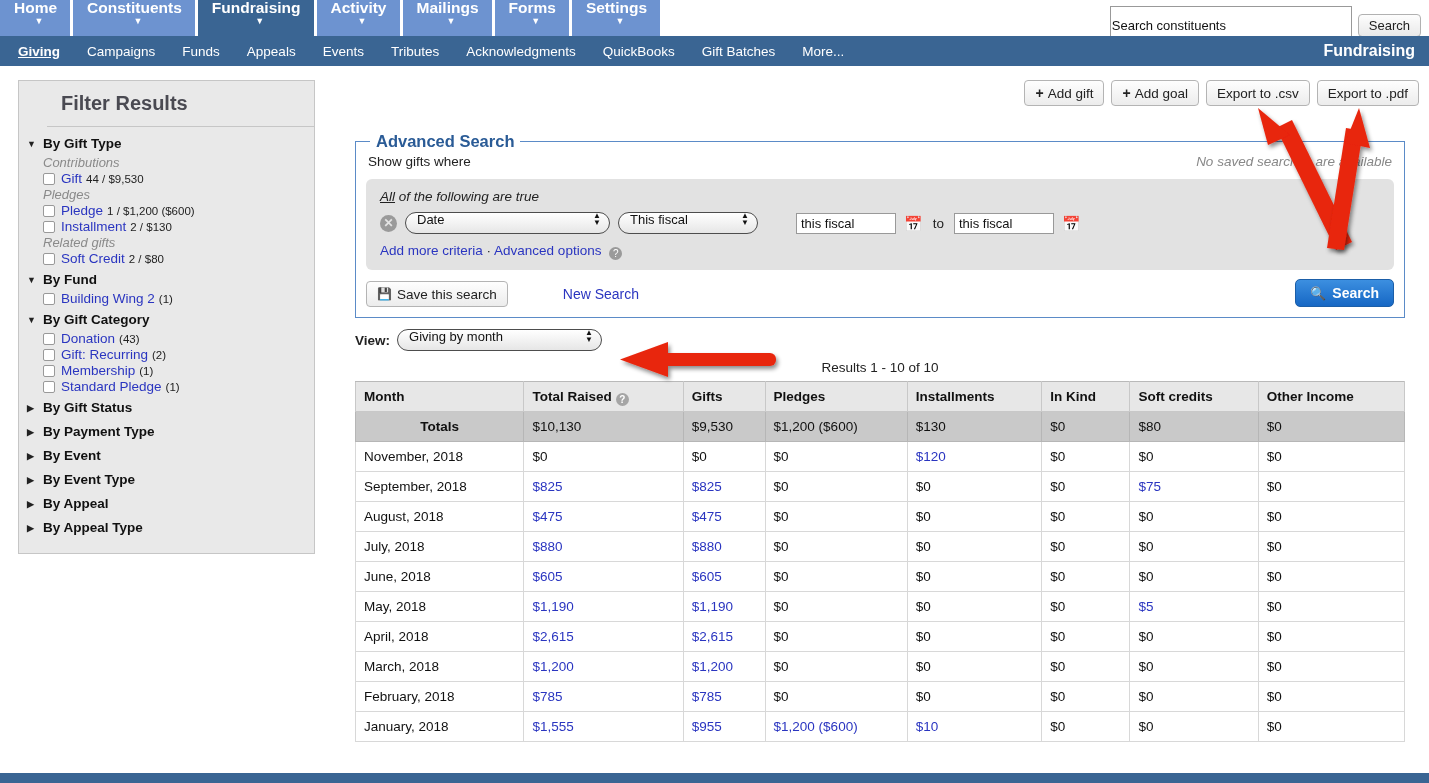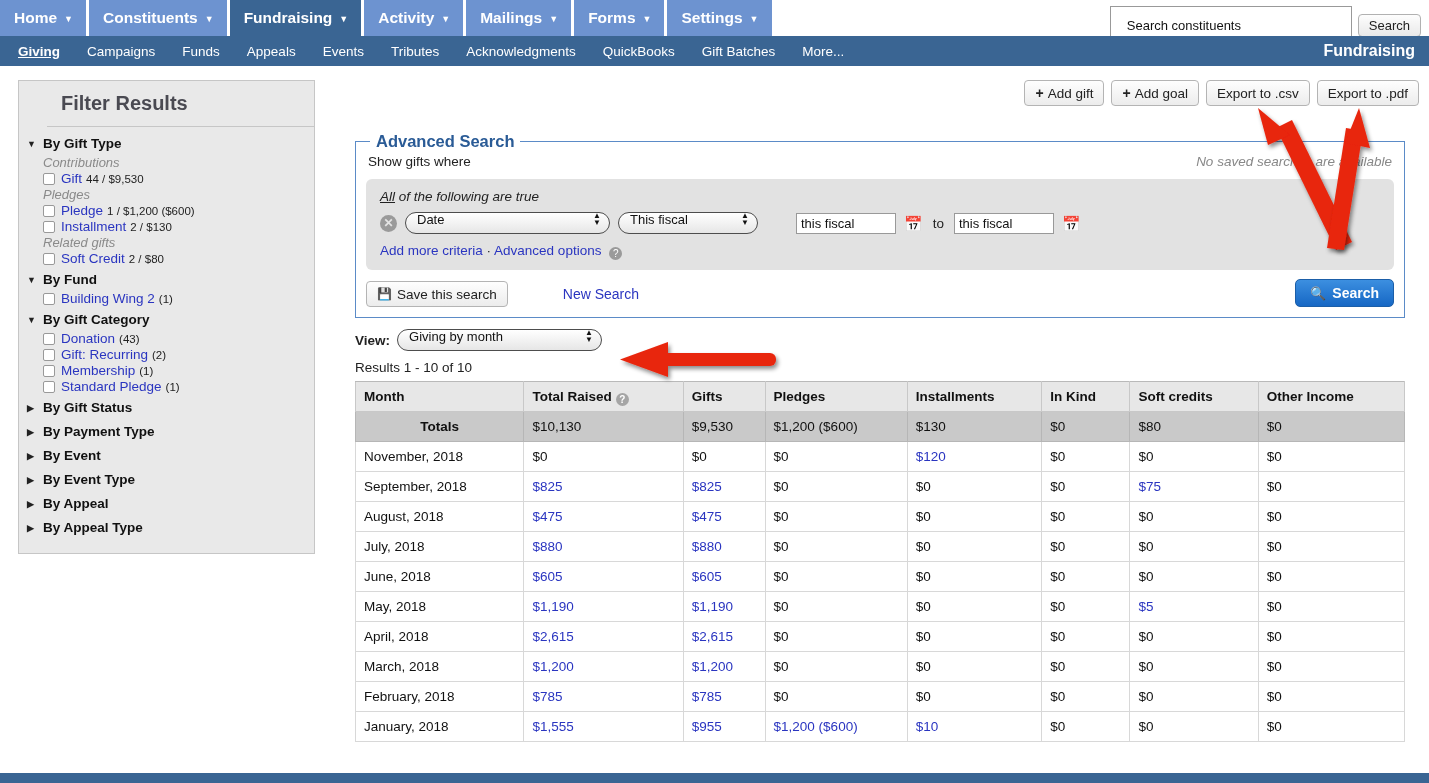--- a/index.html
+++ b/index.html
@@ -34,20 +34,21 @@
     color: #ffffff;
     font-weight: bold;
     font-size: 15.5px;
     padding: 0 13px 0 14px;
     display: flex;
     align-items: center;
     margin-right: 3px;
     cursor: pointer;
     white-space: nowrap;
     line-height: 1;
+    flex-direction: column;
   }
   .nav-tab.active {
     background: #3a6593;
   }
   .nav-caret {
     margin-left: 7px;
     font-size: 9px;
     position: relative;
     top: 1px;
   }
@@ -58,21 +59,21 @@
     top: 6px;
     display: flex;
     align-items: center;
   }
   .search-input {
     width: 242px;
     height: 38px;
     border: 1px solid #999;
     font-size: 13px;
     font-family: "Liberation Sans", sans-serif;
-    padding: 0 16px;
+    padding: 0 1px;
     color: #111;
     background: #fff;
     border-radius: 0;
     box-sizing: border-box;
   }
   .search-btn {
     margin-left: 6px;
     height: 23px;
     padding: 0 10px;
     font-size: 13px;
@@ -406,20 +407,21 @@
   }
   .view-label {
     font-weight: bold;
     font-size: 13.5px;
     margin-right: 7px;
   }
   .results-count {
     font-size: 13.5px;
     margin-top: 9px;
     margin-bottom: 6px;
+    text-align: center;
   }
 
   
   table.results {
     border-collapse: collapse;
     width: 1050px;
     font-size: 13.5px;
   }
   table.results th {
     background: #e7e7e7;

